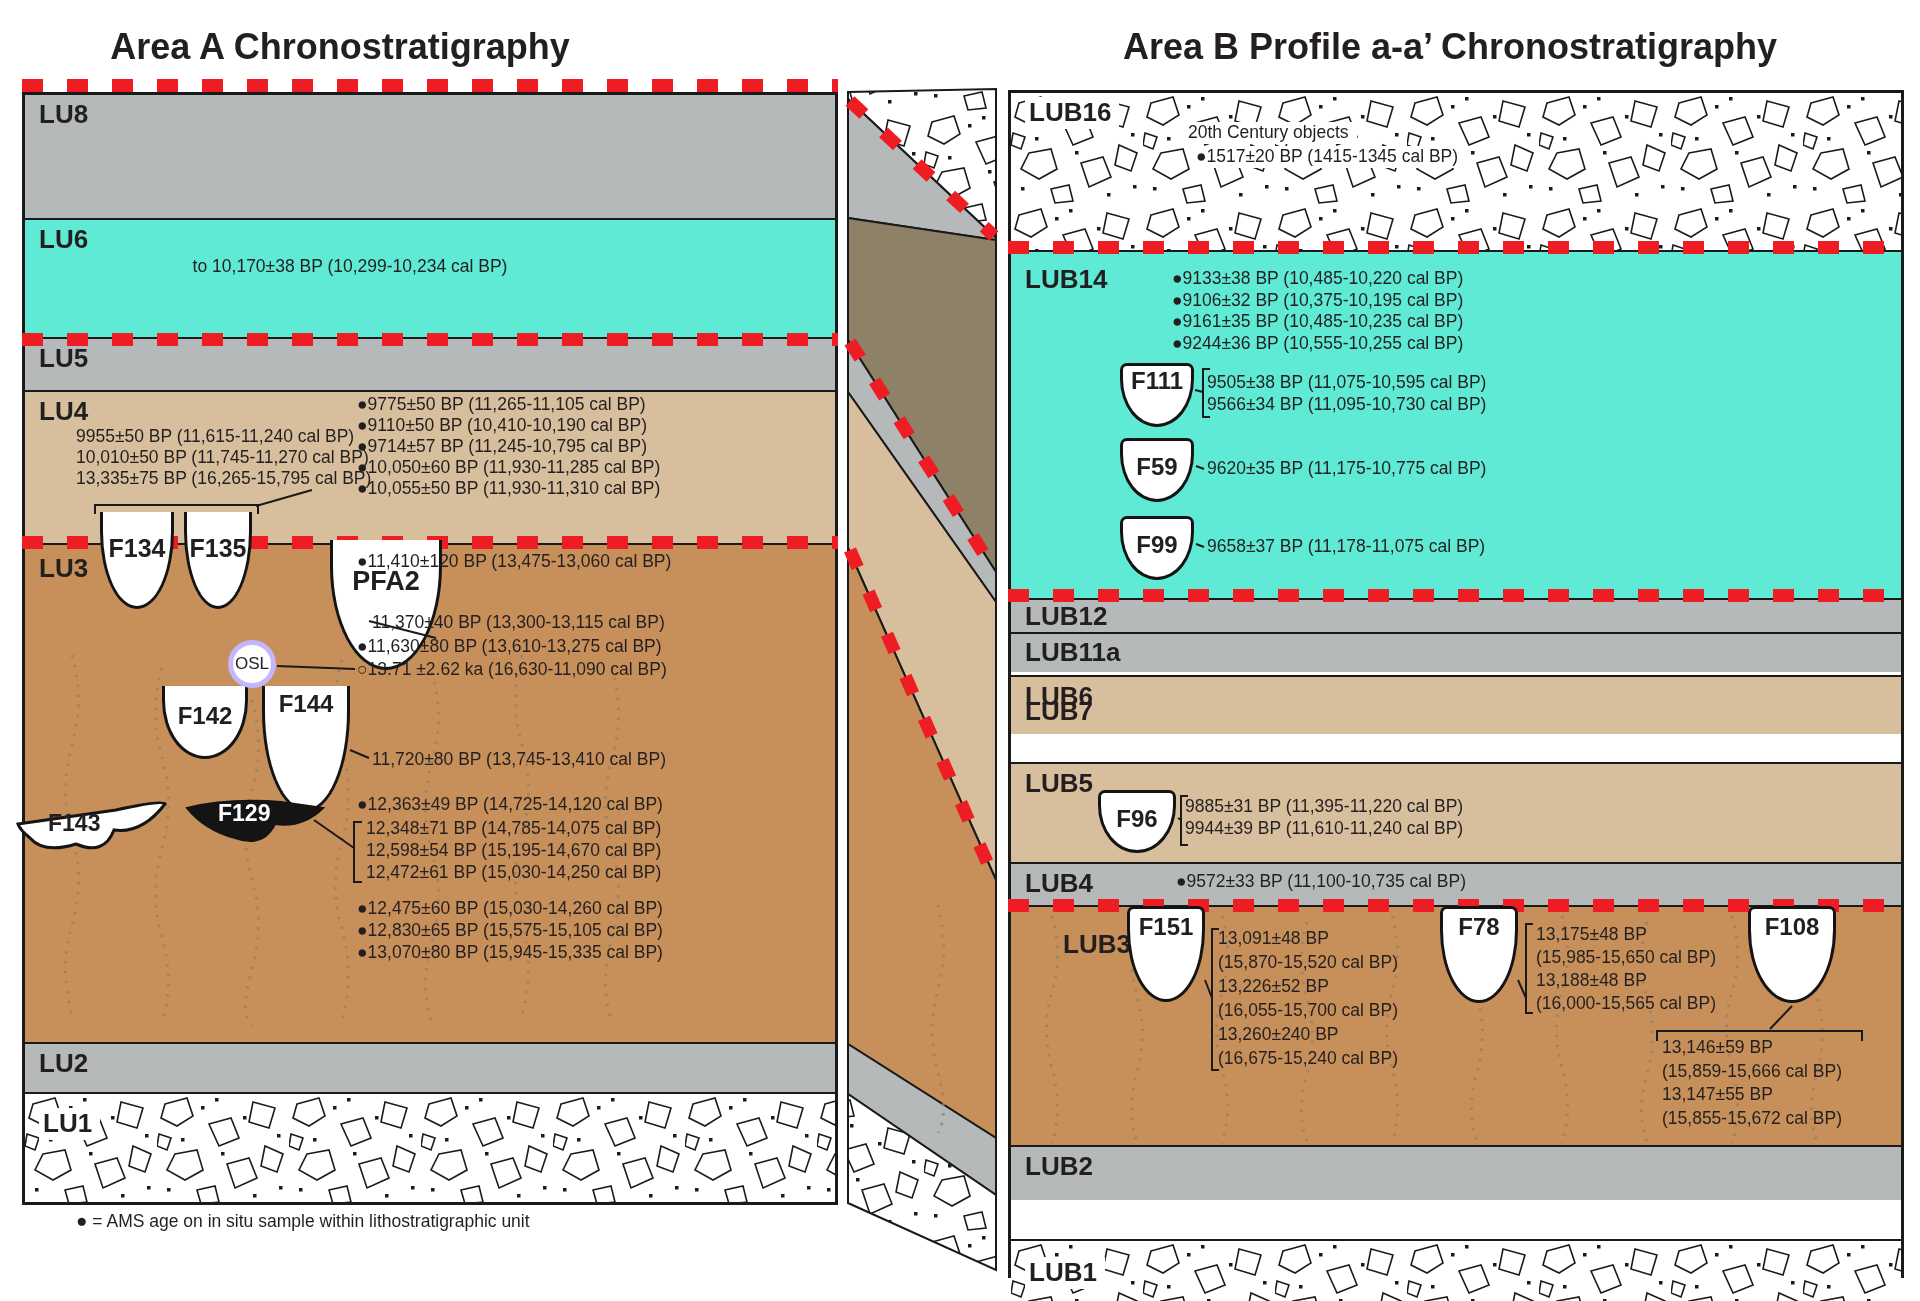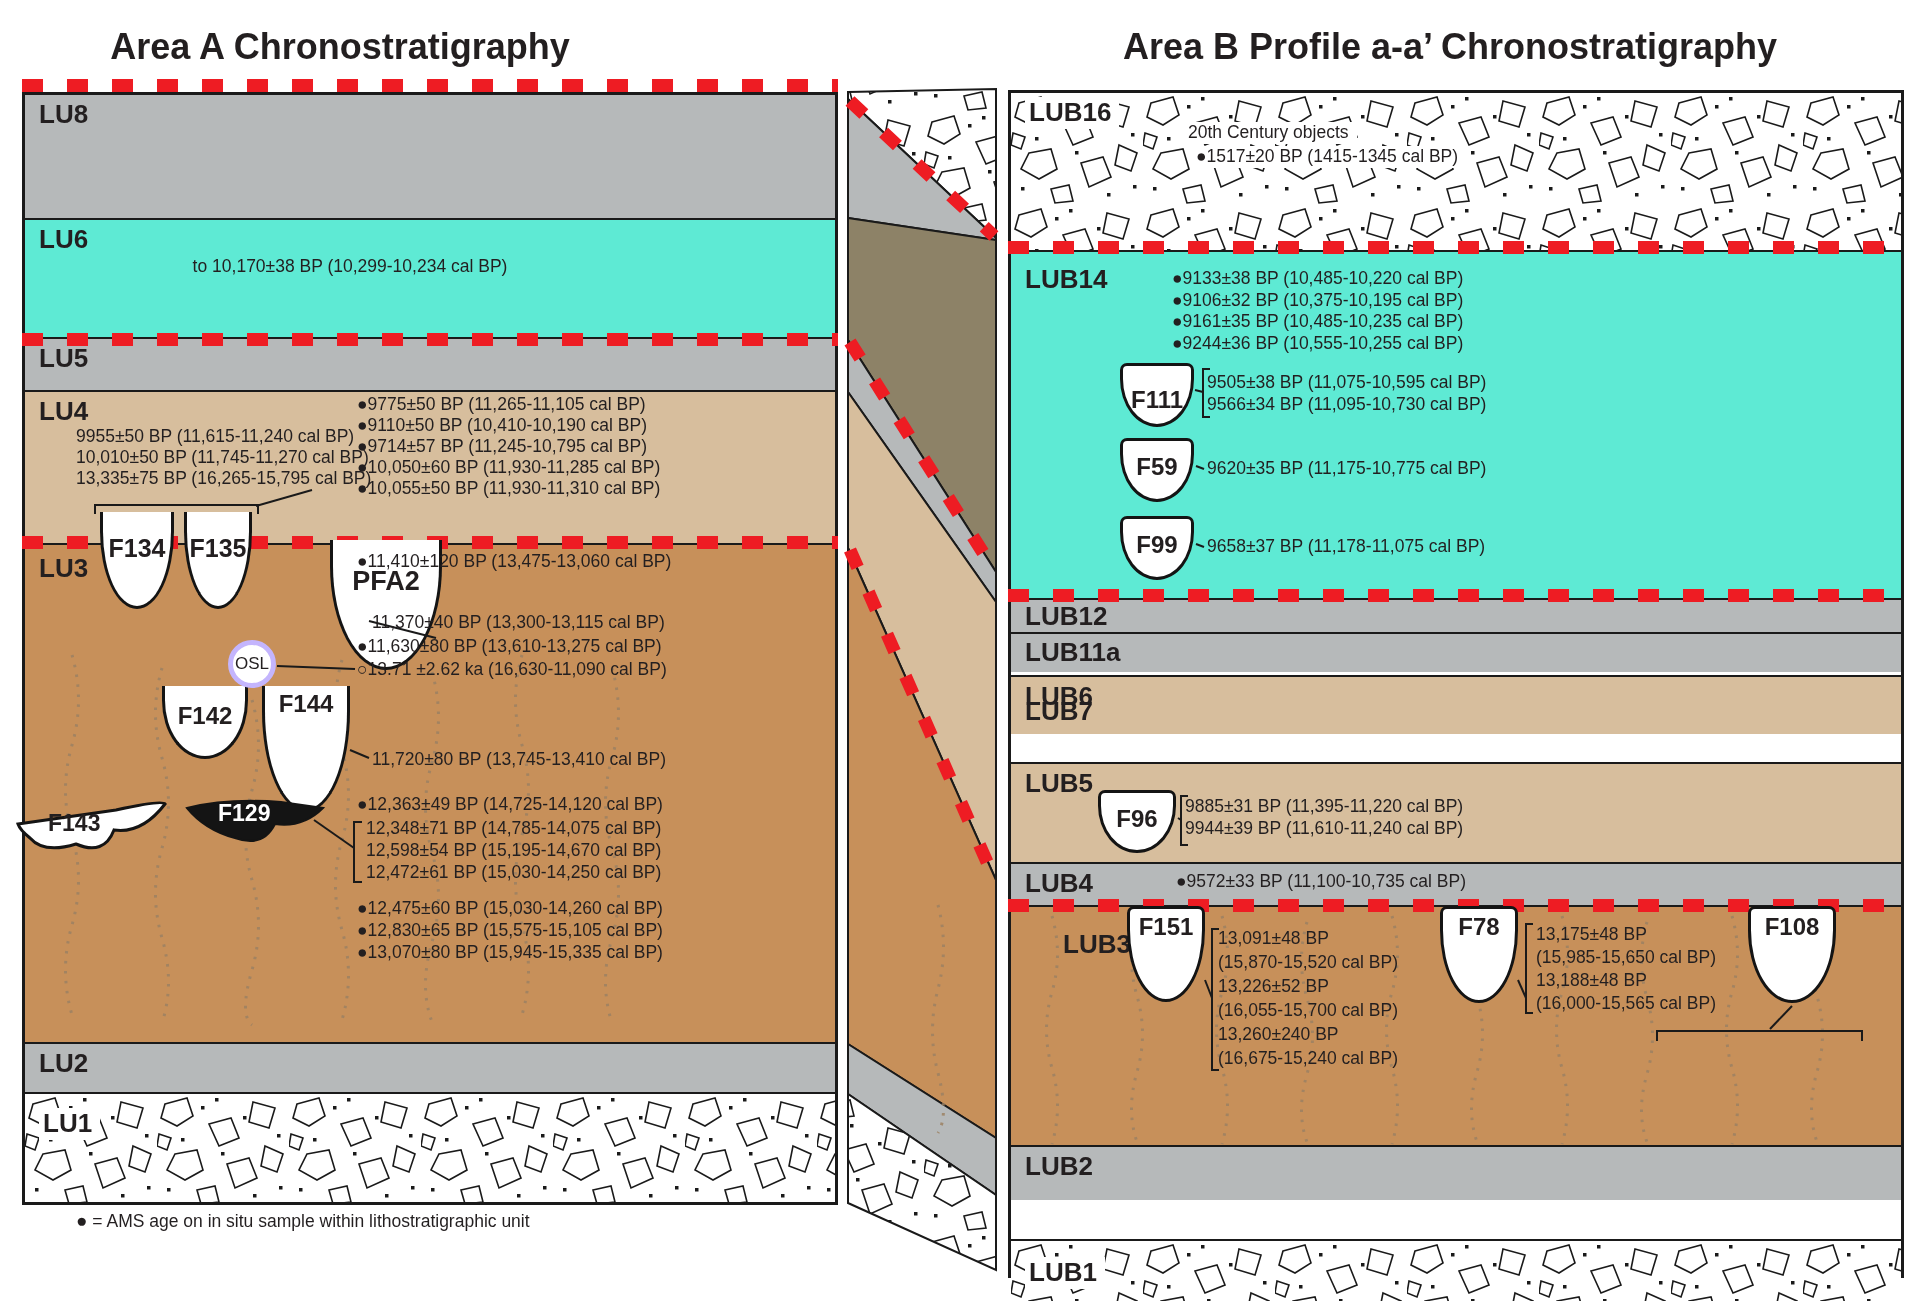--- a/index.html
+++ b/index.html
@@ -210,21 +210,21 @@
   <svg class="shape" style="left:16px;top:798px" width="152" height="70">
     <path d="M2,26 L100,12 Q146,2 149,6 Q126,36 98,32 Q88,58 60,46 Q28,56 14,40 Q4,32 2,26 Z" fill="#ffffff" stroke="#141414" stroke-width="3"></path>
   </svg>
   <div class="f143lab" style="left:48px;top:810px">F143</div>
   <svg class="shape" style="left:183px;top:796px" width="146" height="60">
     <path d="M4,12 Q44,2 98,6 L140,12 Q120,32 92,28 Q80,52 52,42 Q22,34 4,12 Z" fill="#141414" stroke="#141414" stroke-width="2"></path>
   </svg>
   <div class="f129lab" style="left:218px;top:800px">F129</div>
 
   <div class="pit pb" style="left:1120px;top:363px;width:74px;height:64px">
-    <span class="plab" style="margin-top:20px">F111</span>
+    <span class="plab" style="margin-top:1px">F111</span>
   </div>
   <div class="pit pb" style="left:1120px;top:438px;width:74px;height:64px">
     <span class="plab" style="margin-top:12px">F59</span>
   </div>
   <div class="pit pb" style="left:1120px;top:516px;width:74px;height:64px">
     <span class="plab" style="margin-top:12px">F99</span>
   </div>
   <div class="pit pb" style="left:1098px;top:790px;width:78px;height:63px">
     <span class="plab" style="margin-top:12px">F96</span>
   </div>
@@ -335,18 +335,24 @@
     <div>(16,675-15,240 cal BP)</div>
   </div>
 
   <div class="dl dg" style="left:1536px;top:923px;line-height:23px">
     <div>13,175±48 BP</div>
     <div>(15,985-15,650 cal BP)</div>
     <div>13,188±48 BP</div>
     <div>(16,000-15,565 cal BP)</div>
   </div>
 
+  <div class="dl dg" style="left:1662px;top:1036px;line-height:23.5px">
+    <div>13,146±59 BP</div>
+    <div>(15,859-15,666 cal BP)</div>
+    <div>13,147±55 BP</div>
+    <div>(15,855-15,672 cal BP)</div>
+  </div>
 
   <div class="fnote" style="left:76px;top:1210px">
     <span class="b">●</span><span> = AMS age on </span><span class="it">in situ</span><span> sample within lithostratigraphic unit</span>
   </div>
 
 </div>
 
 </body></html>

